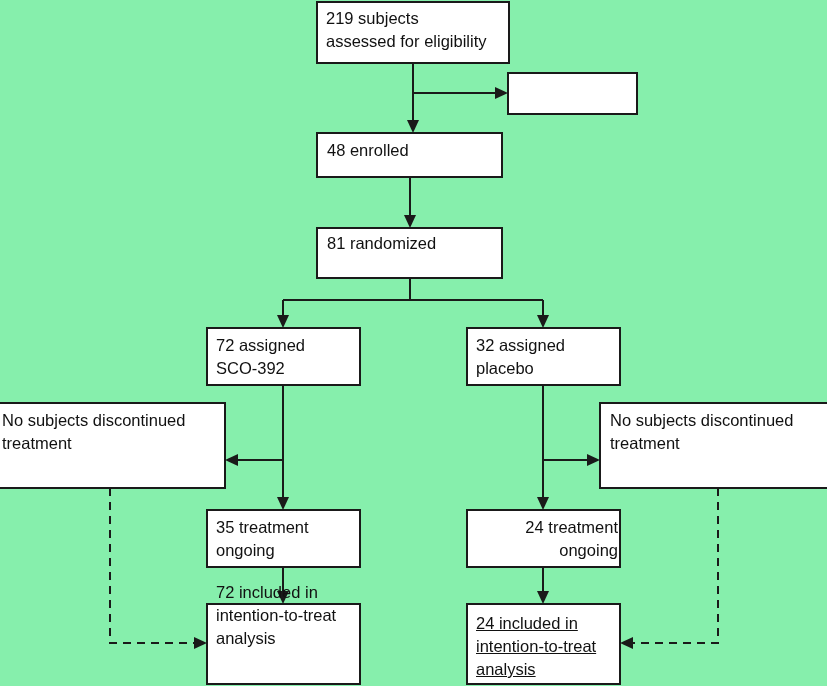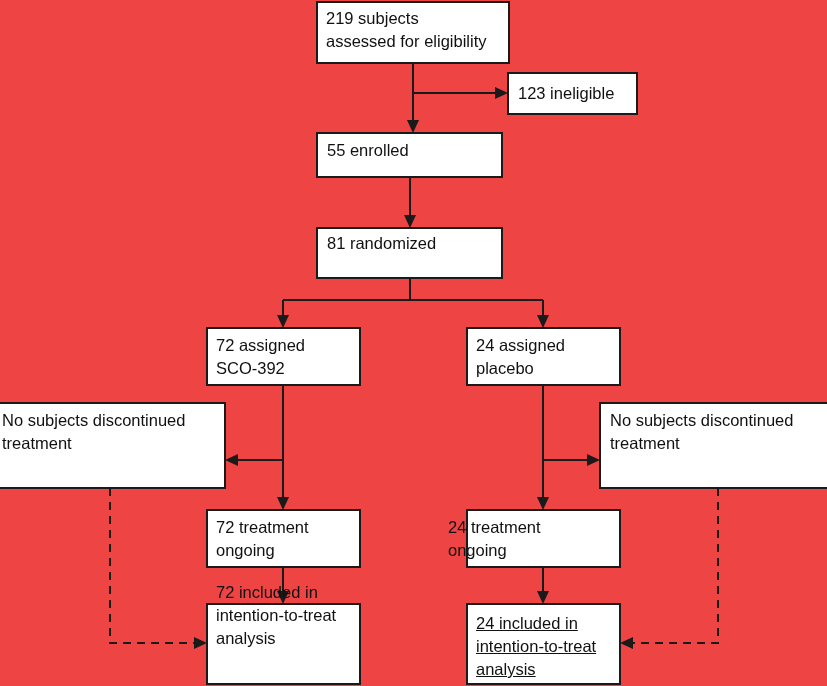--- a/index.html
+++ b/index.html
@@ -10,21 +10,21 @@
   body {
     font-family: "Liberation Sans", sans-serif;
     width: 827px;
     height: 686px;
     overflow: hidden;
   }
   #flow-root {
     position: relative;
     width: 827px;
     height: 686px;
-    background: #ef4444;
+    background: #86efac;
   }
   svg#flow-svg {
     position: absolute;
     left: 0;
     top: 0;
     width: 827px;
     height: 686px;
   }
   .box-rect {
     fill: #ffffff;
@@ -134,42 +134,41 @@
     <g>
       <path class="edge-dashed" d="M 718 488 L 718 643 L 629 643"></path>
       <polygon class="arrow-head" points="620,643 633,637 633,649"></polygon>
     </g>
 
   </svg>
 
   <div class="node-label" style="left:326px; top:7px; width:180px;">219 subjects
 assessed for eligibility</div>
 
-  <div class="node-label" style="left:518px; top:82px; width:120px;">123 ineligible</div>
 
-  <div class="node-label" style="left:327px; top:139px; width:170px;">55 enrolled</div>
+  <div class="node-label" style="left:327px; top:139px; width:170px;">48 enrolled</div>
 
   <div class="node-label" style="left:327px; top:232px; width:170px;">81 randomized</div>
 
   <div class="node-label" style="left:216px; top:334px; width:142px;">72 assigned
 SCO-392</div>
 
-  <div class="node-label" style="left:476px; top:334px; width:142px;">24 assigned
+  <div class="node-label" style="left:476px; top:334px; width:142px;">32 assigned
 placebo</div>
 
   <div class="node-label" style="left:2px; top:409px; width:222px;">No subjects discontinued
 treatment</div>
 
   <div class="node-label" style="left:610px; top:409px; width:222px;">No subjects discontinued
 treatment</div>
 
-  <div class="node-label" style="left:216px; top:516px; width:142px;">72 treatment
+  <div class="node-label" style="left:216px; top:516px; width:142px;">35 treatment
 ongoing</div>
 
-  <div class="node-label" style="left:448px; top:516px; width:142px;">24 treatment
+  <div class="node-label" style="left:476px; top:516px; width:142px;text-align:right;">24 treatment
 ongoing</div>
 
   <div class="node-label" style="left:216px; top:581px; width:145px;">72 included in
 intention-to-treat
 analysis</div>
 
   <div class="node-label" style="left:476px; top:612px; width:145px;text-decoration:underline;">24 included in
 intention-to-treat
 analysis</div>
 

